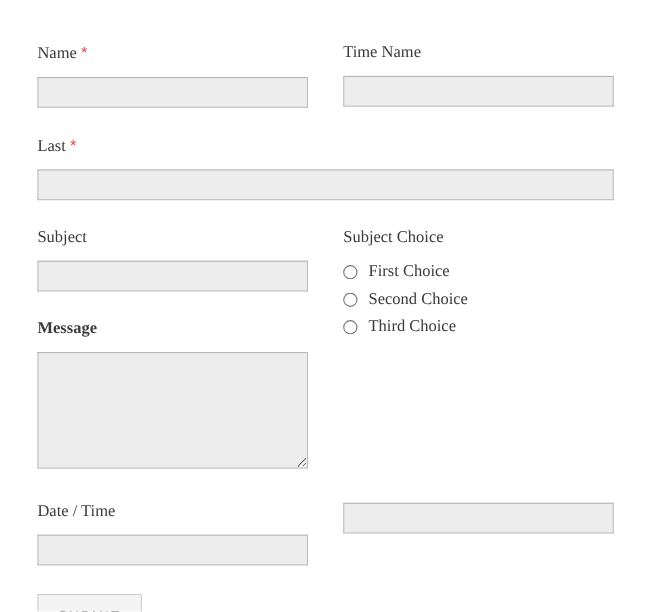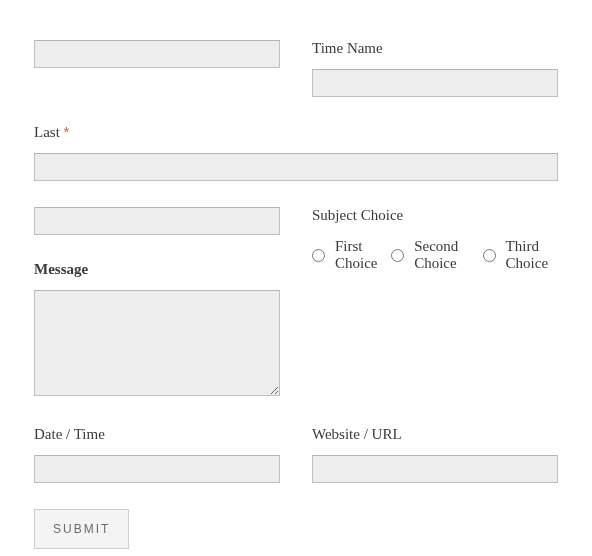--- a/index.html
+++ b/index.html
@@ -50,20 +50,21 @@
     border: 1px solid #bfbfbf;
     border-top-color: #b5b5b5;
     background: #ededed;
     padding: 6px;
     font-size: 14px;
     resize: both;
     color: #333;
   }
   .radio-group {
     display: flex;
+    flex-direction: column;
     gap: 8px;
     padding-top: 2px;
   }
   .radio-option {
     display: flex;
     align-items: center;
     gap: 10px;
     font-size: 15px;
     color: #3a3a3a;
   }
@@ -86,40 +87,45 @@
     margin-top: 0;
   }
 </style>
 </head>
 <body>
 
 <div class="form-wrap">
 
   <div class="row">
     <div class="col">
+      <div class="field-label">
+        <span>Name</span>
+        <span class="required">*</span>
+      </div>
       <input type="text" class="txt" value="" style="">
     </div>
     <div class="col">
       <div class="field-label">Time Name</div>
       <input type="text" class="txt" value="" style="">
     </div>
   </div>
 
   <div class="row">
     <div class="col">
       <div class="field-label">
         <span>Last</span>
         <span class="required">*</span>
       </div>
       <input type="text" class="txt" value="" style="">
     </div>
   </div>
 
   <div class="row">
     <div class="col">
+      <div class="field-label">Subject</div>
       <input type="text" class="txt" value="" style="">
       <div class="field-label" style="margin-top:26px;font-weight:bold;">Message</div>
       <textarea class="txt" style=""></textarea>
     </div>
     <div class="col">
       <div class="field-label">Subject Choice</div>
       <div class="radio-group">
         <label class="radio-option">
           <input type="radio" name="mc" style="">
           <span>First Choice</span>
@@ -135,21 +141,20 @@
       </div>
     </div>
   </div>
 
   <div class="row">
     <div class="col">
       <div class="field-label">Date / Time</div>
       <input type="text" class="txt" value="" style="">
     </div>
     <div class="col">
-      <div class="field-label">Website / URL</div>
       <input type="text" class="txt" value="" style="">
     </div>
   </div>
 
   <div class="submit-row">
     <button class="submit-btn">SUBMIT</button>
   </div>
 
 </div>
 

